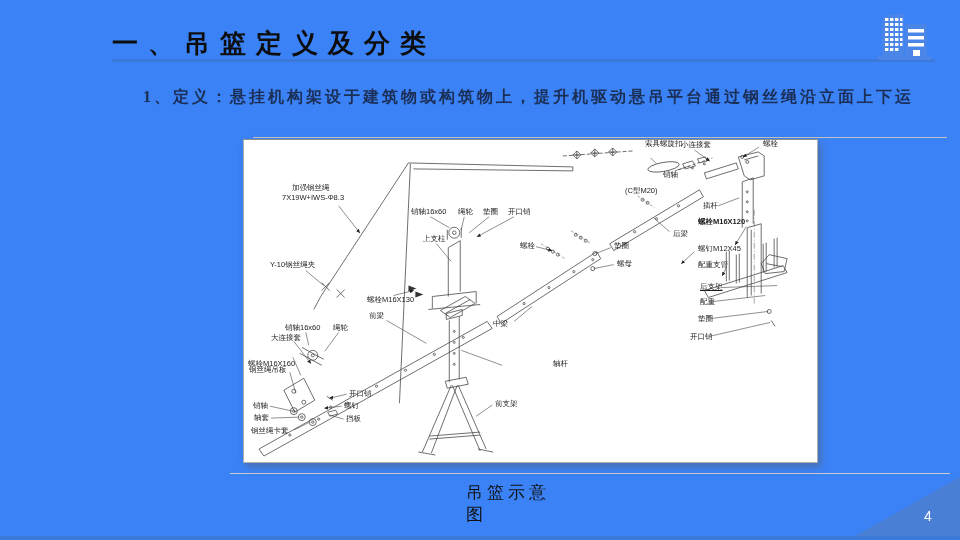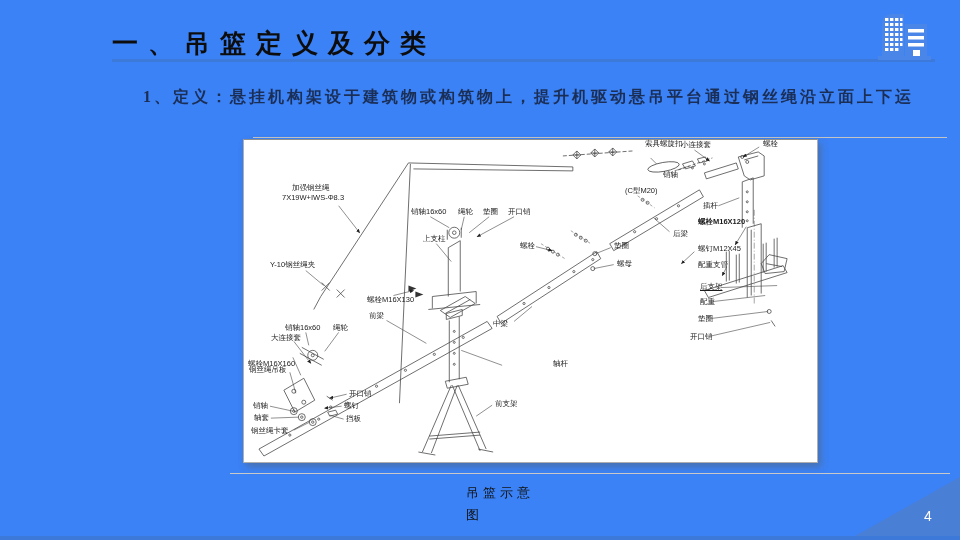--- a/index.html
+++ b/index.html
@@ -26,21 +26,21 @@
   
   .diagram-frame{position:absolute;left:243px;top:139px;width:575px;height:324px;background:#ffffff;
                  border:1px solid #aeaeae;border-top-color:#8f8f8f;
                  box-shadow:3px 4px 7px rgba(90,90,90,.45);box-sizing:border-box;}
   .diagram-frame svg.art{position:absolute;left:0;top:0;width:100%;height:100%;}
   .label-layer{position:absolute;left:0;top:0;width:100%;height:100%;}
   .label-layer span{position:absolute;font-size:7.5px;line-height:8px;color:#1c1c1c;white-space:nowrap;}
 
   
   .caption{position:absolute;left:466px;top:482px;color:#111;font-family:"Liberation Serif",serif;
-           font-size:13px;letter-spacing:4px;line-height:22px;}
+           font-size:17px;letter-spacing:4px;line-height:22px;}
 
   
   .page-triangle{position:absolute;left:848px;top:477px;width:112px;height:63px;}
   .page-number{position:absolute;left:924px;top:508px;color:#ffffff;font-size:14px;
                font-family:"Liberation Sans",sans-serif;}
   .bottom-bar{position:absolute;left:0;top:536px;width:960px;height:4px;background:var(--accent_blue);}
 </style>
 </head>
 <body>
 

